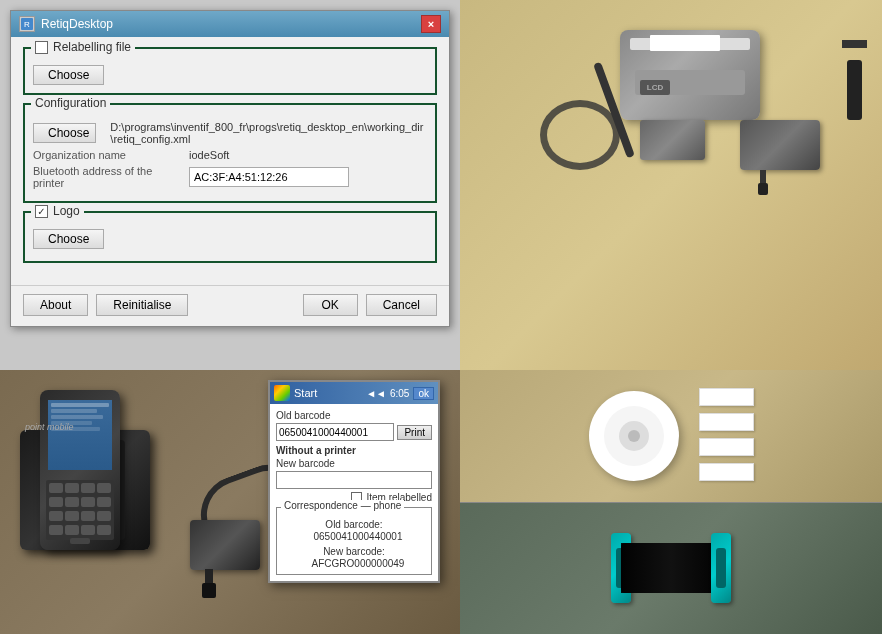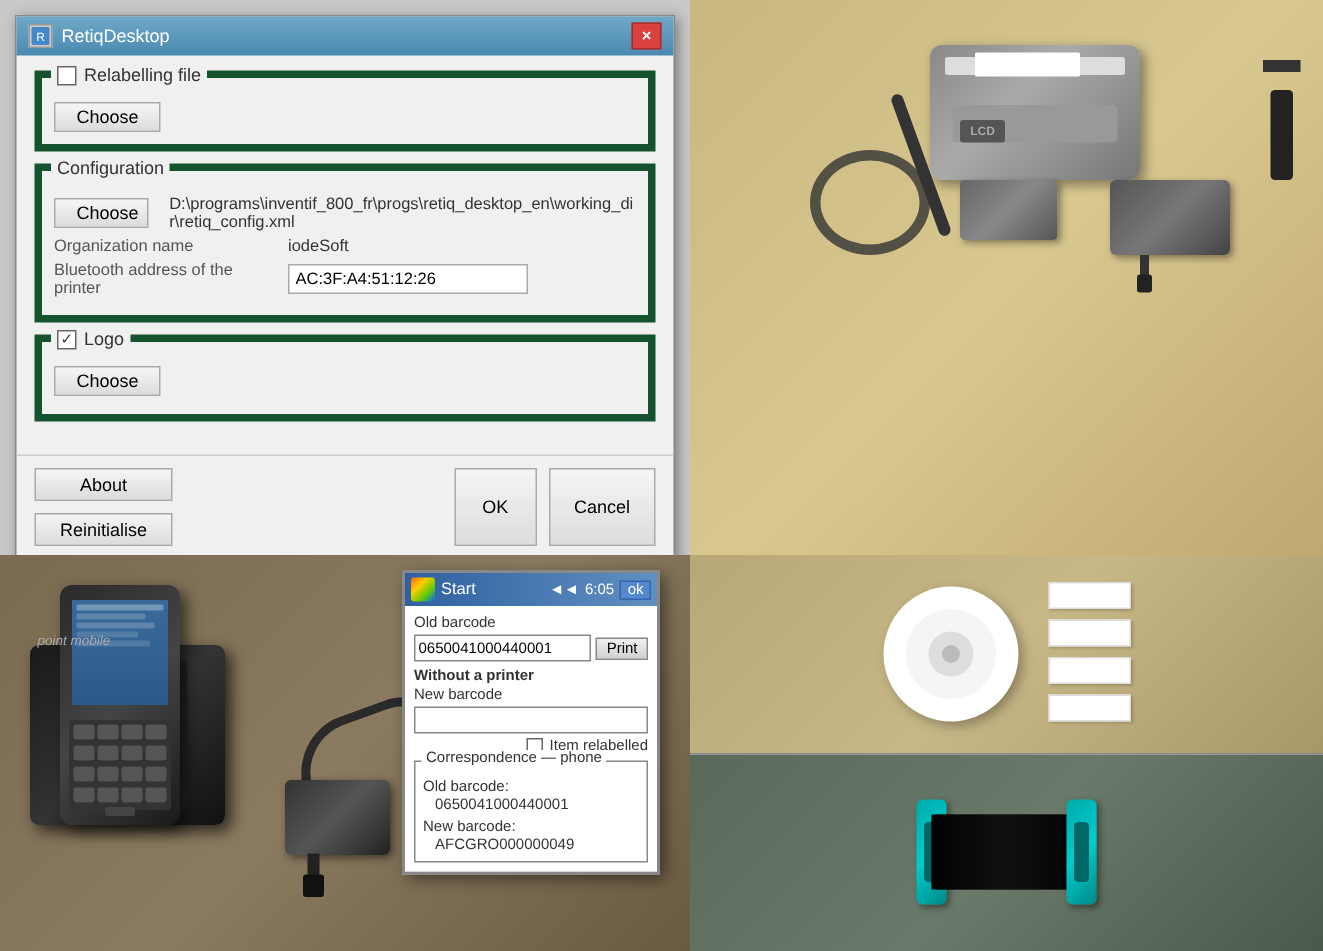--- a/index.html
+++ b/index.html
@@ -142,21 +142,20 @@
       display: flex;
       justify-content: space-between;
       padding: 8px 12px 10px 12px;
       border-top: 1px solid #ccc;
       margin-top: 4px;
     }
 
     .footer-left {
       display: flex;
       gap: 8px;
-      flex-direction: column;
     }
 
     .footer-right {
       display: flex;
       gap: 8px;
     }
 
     .btn {
       padding: 3px 16px;
       background: linear-gradient(to bottom, #f5f5f5, #dcdcdc);
@@ -230,20 +229,21 @@
     .mobile-body {
       padding: 6px 6px;
       background: #ffffff;
     }
 
     .mobile-group {
       border: 1px solid #888;
       padding: 4px 5px 5px 5px;
       margin-bottom: 0;
       position: relative;
+      text-align: center;
     }
 
     .mobile-group-title {
       position: absolute;
       top: -8px;
       left: 4px;
       background: white;
       padding: 0 3px;
       font-size: 10px;
       color: #333;
@@ -529,21 +529,21 @@
       right: 5px;
       transform: translateY(-50%);
       width: 10px;
       height: 40px;
       background: #006666;
       border-radius: 3px;
     }
 
     
     .groupbox {
-      border: 5px solid #14532d;
+      border: 2px solid #14532d;
       padding: 14px 8px 8px 8px;
       margin-bottom: 8px;
       position: relative;
       background: #f0f0f0;
     }
 
     .groupbox-legend {
       position: absolute;
       top: -9px;
       left: 6px;

